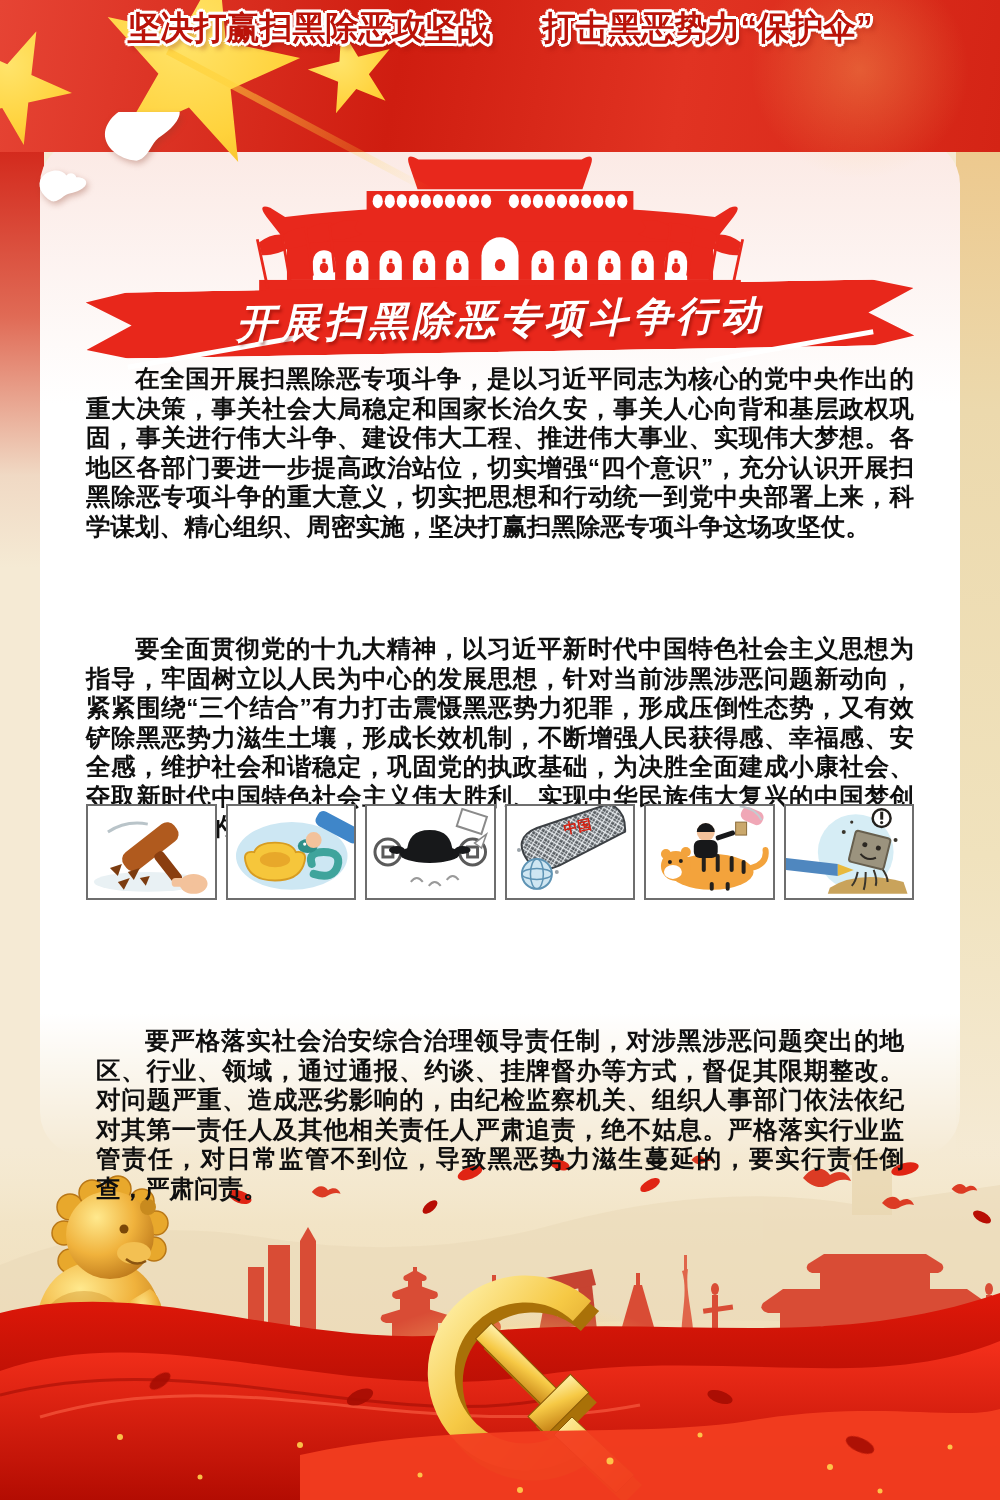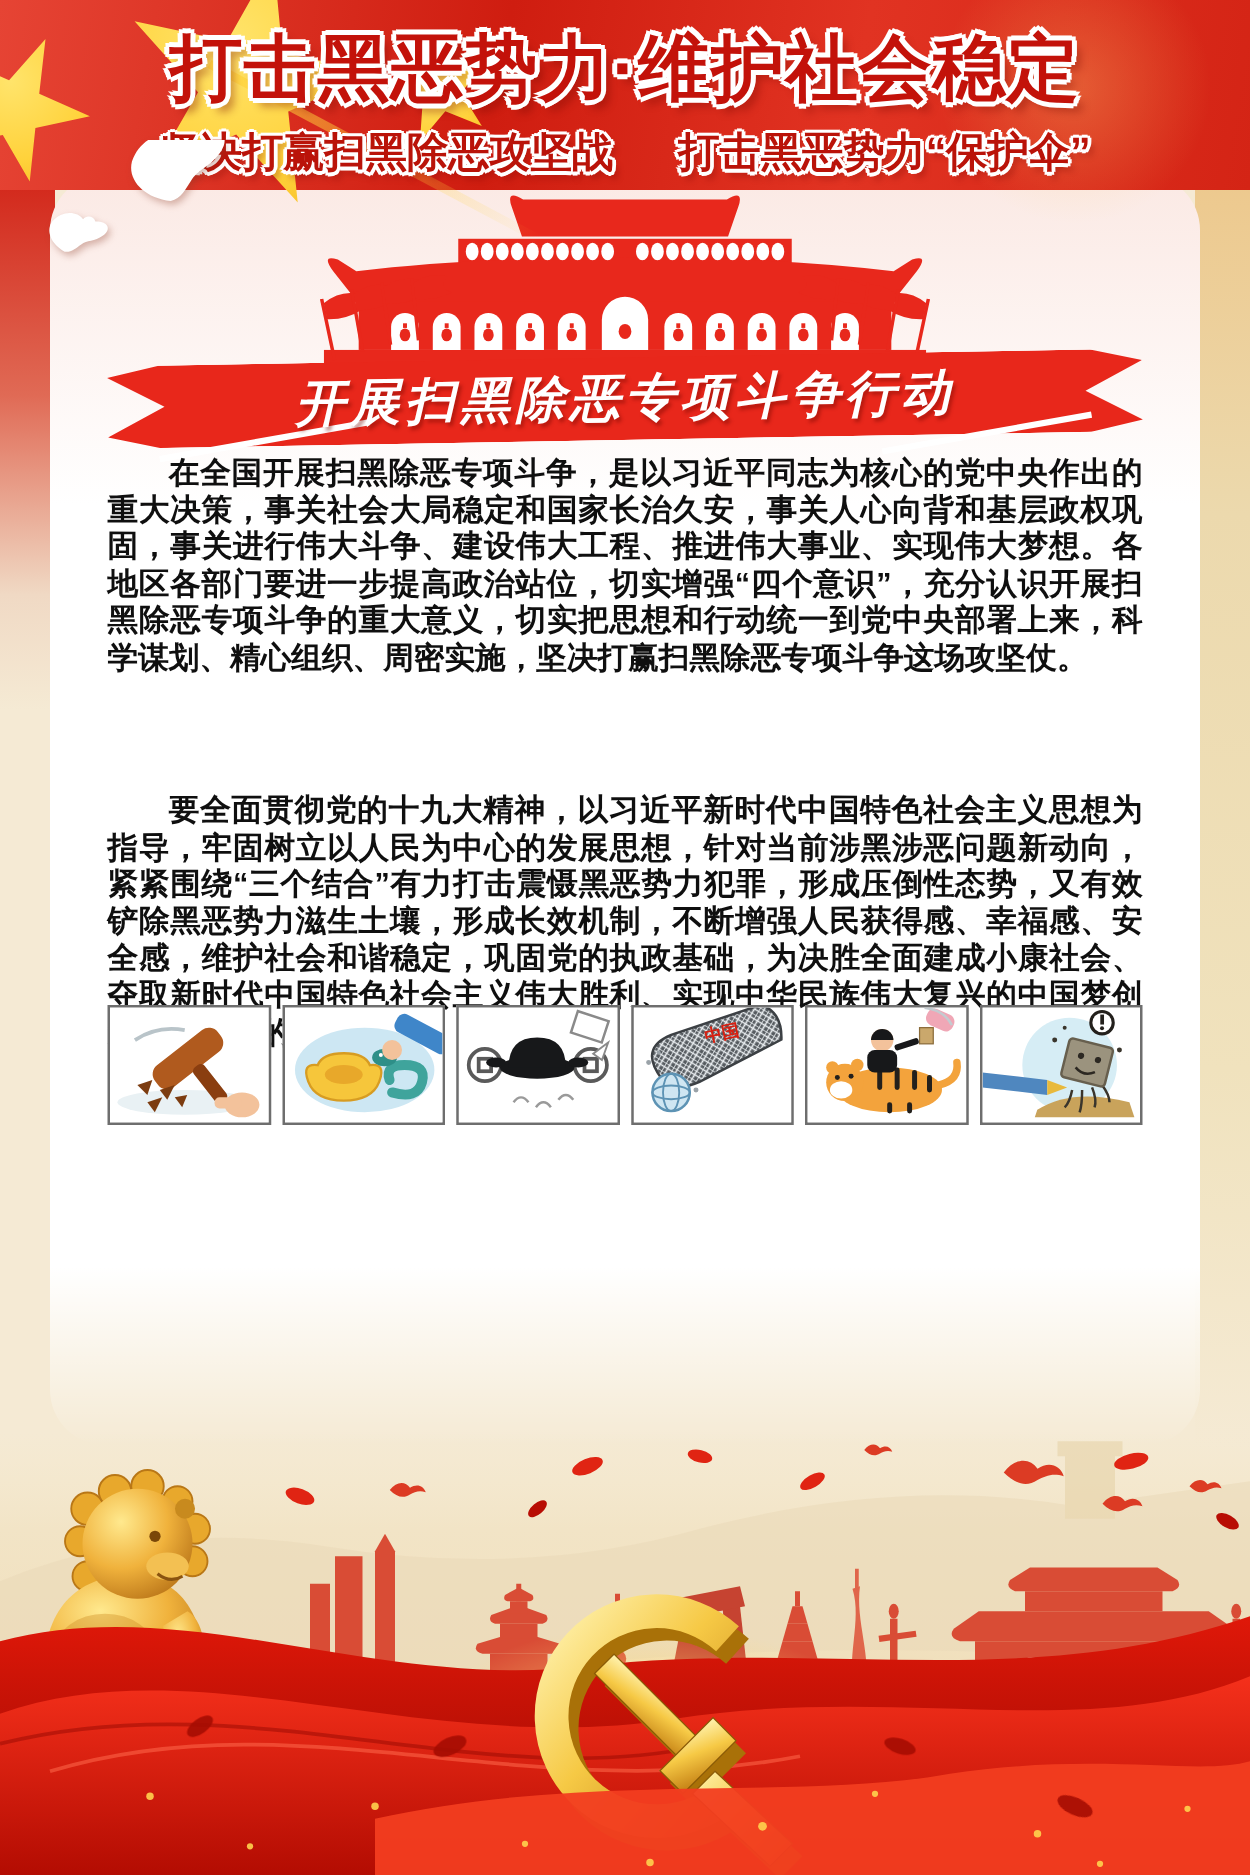--- a/index.html
+++ b/index.html
@@ -85,21 +85,20 @@
 
   <div class="bg-left-red"></div>
   <div class="bg-right-gold"></div>
 
   <div class="hdr">
     <div class="glowball"></div>
     <div class="star star1"></div>
     <div class="star star2"></div>
     <div class="star star3"></div>
     <div class="streak"></div>
-    <div class="title">打击黑恶势力·维护社会稳定</div>
     <div class="subtitle">
       <span>坚决打赢扫黑除恶攻坚战</span>
       <span>打击黑恶势力“保护伞”</span>
     </div>
   </div>
 
   <svg class="doves" width="150" height="110" viewBox="0 0 150 110">
     <g fill="#ffffff">
       <g transform="translate(52,0) scale(1.7) rotate(-12)">
         <path d="M22,34 C10,30 4,20 8,12 C14,2 26,0 32,6 C34,2 40,2 42,6 C52,4 56,10 50,16 C44,22 38,22 34,26 C30,30 27,34 22,34 Z"></path>
@@ -338,20 +337,21 @@
           <g fill="#3a352c">
               <circle cx="58" cy="26" r="2"></circle>
               <circle cx="110" cy="34" r="2"></circle>
               <circle cx="66" cy="16" r="1.6"></circle>
             </g>
         </svg>
       </div>
     </div>
 
 
+    <div class="para p3">要严格落实社会治安综合治理领导责任制，对涉黑涉恶问题突出的地区、行业、领域，通过通报、约谈、挂牌督办等方式，督促其限期整改。对问题严重、造成恶劣影响的，由纪检监察机关、组织人事部门依法依纪对其第一责任人及其他相关责任人严肃追责，绝不姑息。严格落实行业监管责任，对日常监管不到位，导致黑恶势力滋生蔓延的，要实行责任倒查，严肃问责。</div>
   </div>
 
   <svg class="scene" viewBox="0 0 1000 355">
     <defs>
       <linearGradient id="bgfade" x1="0" y1="0" x2="0" y2="1">
         <stop offset="0" stop-color="#f4e8cc" stop-opacity="0"></stop>
         <stop offset=".22" stop-color="#f2e4c6"></stop>
         <stop offset="1" stop-color="#eed9ae"></stop>
       </linearGradient>
       <radialGradient id="goldG" cx="35%" cy="30%" r="85%">

